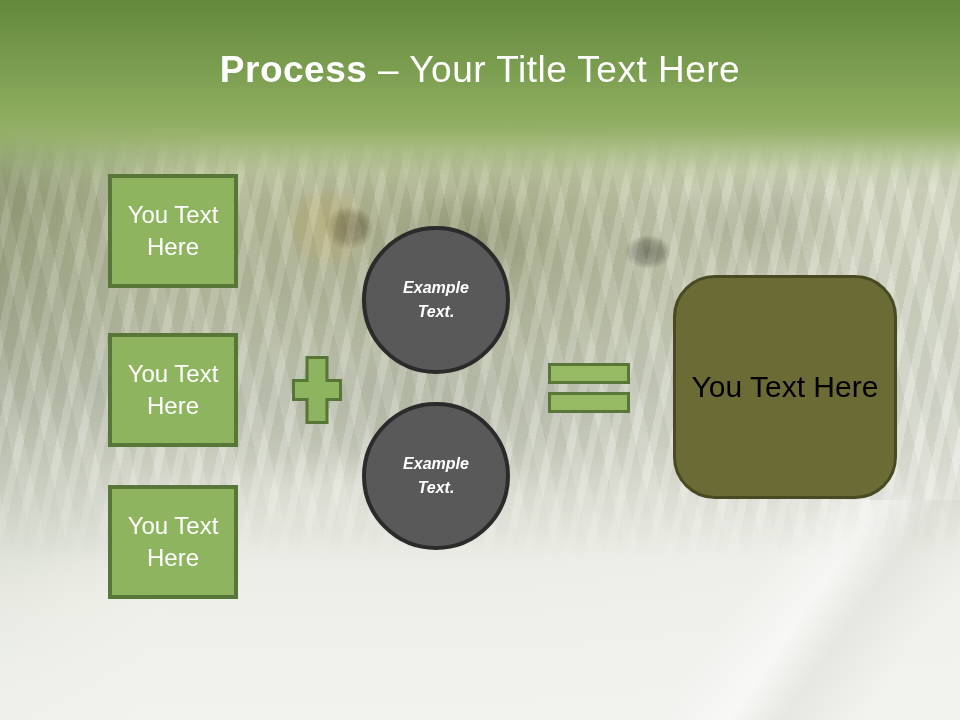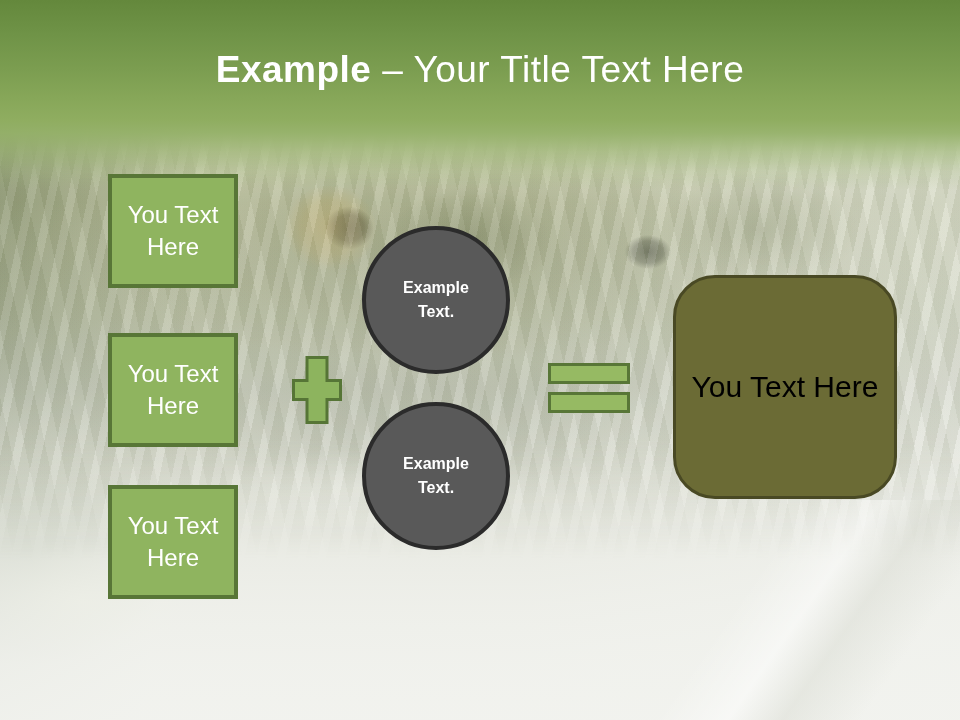--- a/index.html
+++ b/index.html
@@ -56,21 +56,21 @@
     display:flex;align-items:center;justify-content:center;text-align:center;
     color:#ffffff;font-size:24px;line-height:1.35;
   }
   .green-box span{display:inline-block;width:112px;}
   .box-1{top:174px}.box-2{top:333px}.box-3{top:485px}
   
   .gray-circle{
     position:absolute;left:362px;width:148px;height:148px;box-sizing:border-box;
     border-radius:50%;background:#595959;border:4px solid #2b2b2b;
     display:flex;align-items:center;justify-content:center;text-align:center;
-    color:#ffffff;font-size:16px;font-weight:700;line-height:1.5;
+    color:#ffffff;font-size:16px;font-weight:700;font-style:italic;line-height:1.5;
   }
   .gray-circle span{display:inline-block;width:88px;}
   .circle-1{top:226px}.circle-2{top:402px}
   
   .plus-svg{position:absolute;left:292px;top:356px;}
   .equals{
     position:absolute;left:548px;top:363px;width:82px;height:50px;
     display:flex;flex-direction:column;justify-content:space-between;
   }
   .equals-bar{height:21px;box-sizing:border-box;background:#96ba63;border:3px solid #587637;}
@@ -86,21 +86,21 @@
 <body>
 
 <div class="slide">
 
   <div class="photo-base"></div>
   <div class="scales-texture"></div>
   <div class="tail-sheen"></div>
   <div class="header-band"></div>
 
   <h1 class="title">
-    <span class="bold">Example</span>
+    <span class="bold">Process</span>
     <span>–</span>
     <span>Your Title Text Here</span>
   </h1>
 
   <div class="green-box box-1">
     <span>You Text Here</span>
   </div>
   <div class="green-box box-2">
     <span>You Text Here</span>
   </div>

